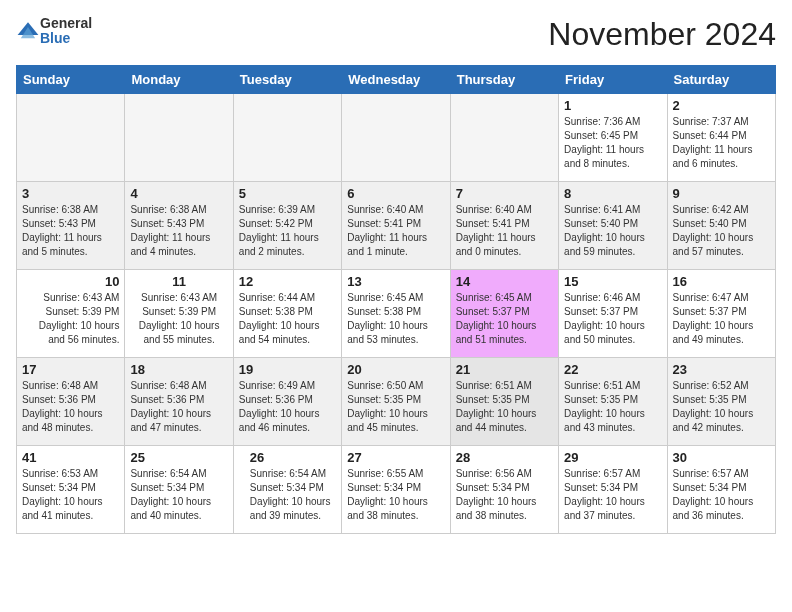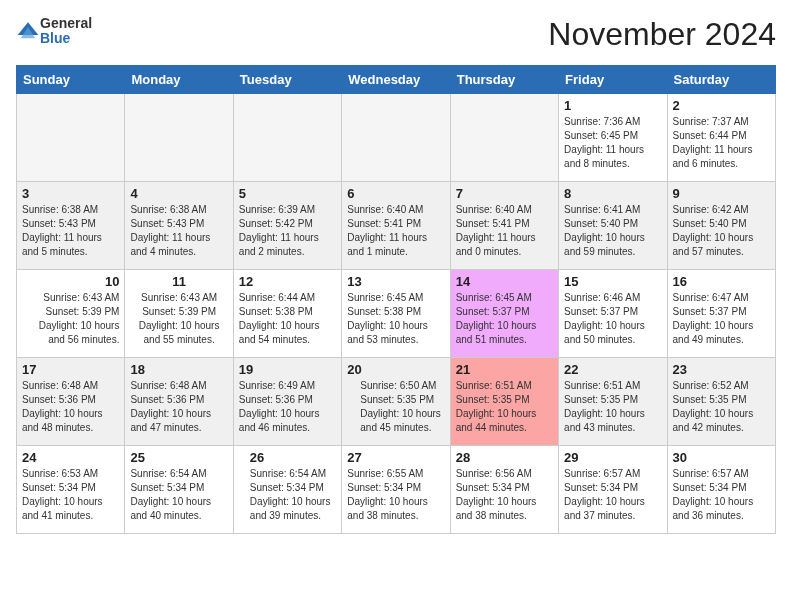--- a/index.html
+++ b/index.html
@@ -249,46 +249,46 @@
 Daylight: 10 hours and 47 minutes.</div>
         </td>
         <td style="background: rgb(240, 240, 240);">
           <span class="day-num">19</span>
           <div class="day-info" style="white-space: pre-line;">Sunrise: 6:49 AM
 Sunset: 5:36 PM
 Daylight: 10 hours and 46 minutes.</div>
         </td>
         <td style="background: rgb(240, 240, 240);">
           <span class="day-num">20</span>
-          <div class="day-info" style="white-space: pre-line; margin-left: 13px;">Sunrise: 6:50 AM
+          <div class="day-info" style="white-space: pre-line;">Sunrise: 6:50 AM
 Sunset: 5:35 PM
 Daylight: 10 hours and 45 minutes.</div>
         </td>
-        <td style="background: #fca5a5;">
+        <td style="background: #e5e5e5;">
           <span class="day-num">21</span>
           <div class="day-info" style="white-space: pre-line;">Sunrise: 6:51 AM
 Sunset: 5:35 PM
 Daylight: 10 hours and 44 minutes.</div>
         </td>
         <td style="background: rgb(240, 240, 240);">
           <span class="day-num">22</span>
           <div class="day-info" style="white-space: pre-line;">Sunrise: 6:51 AM
 Sunset: 5:35 PM
 Daylight: 10 hours and 43 minutes.</div>
         </td>
         <td style="background: rgb(240, 240, 240);">
           <span class="day-num">23</span>
           <div class="day-info" style="white-space: pre-line;">Sunrise: 6:52 AM
 Sunset: 5:35 PM
 Daylight: 10 hours and 42 minutes.</div>
         </td>
       </tr>
       <tr>
         <td style="background: rgb(255, 255, 255);">
-          <span class="day-num">24</span>
+          <span class="day-num">41</span>
           <div class="day-info" style="white-space: pre-line;">Sunrise: 6:53 AM
 Sunset: 5:34 PM
 Daylight: 10 hours and 41 minutes.</div>
         </td>
         <td style="background: rgb(255, 255, 255);">
           <span class="day-num">25</span>
           <div class="day-info" style="white-space: pre-line;">Sunrise: 6:54 AM
 Sunset: 5:34 PM
 Daylight: 10 hours and 40 minutes.</div>
         </td>

